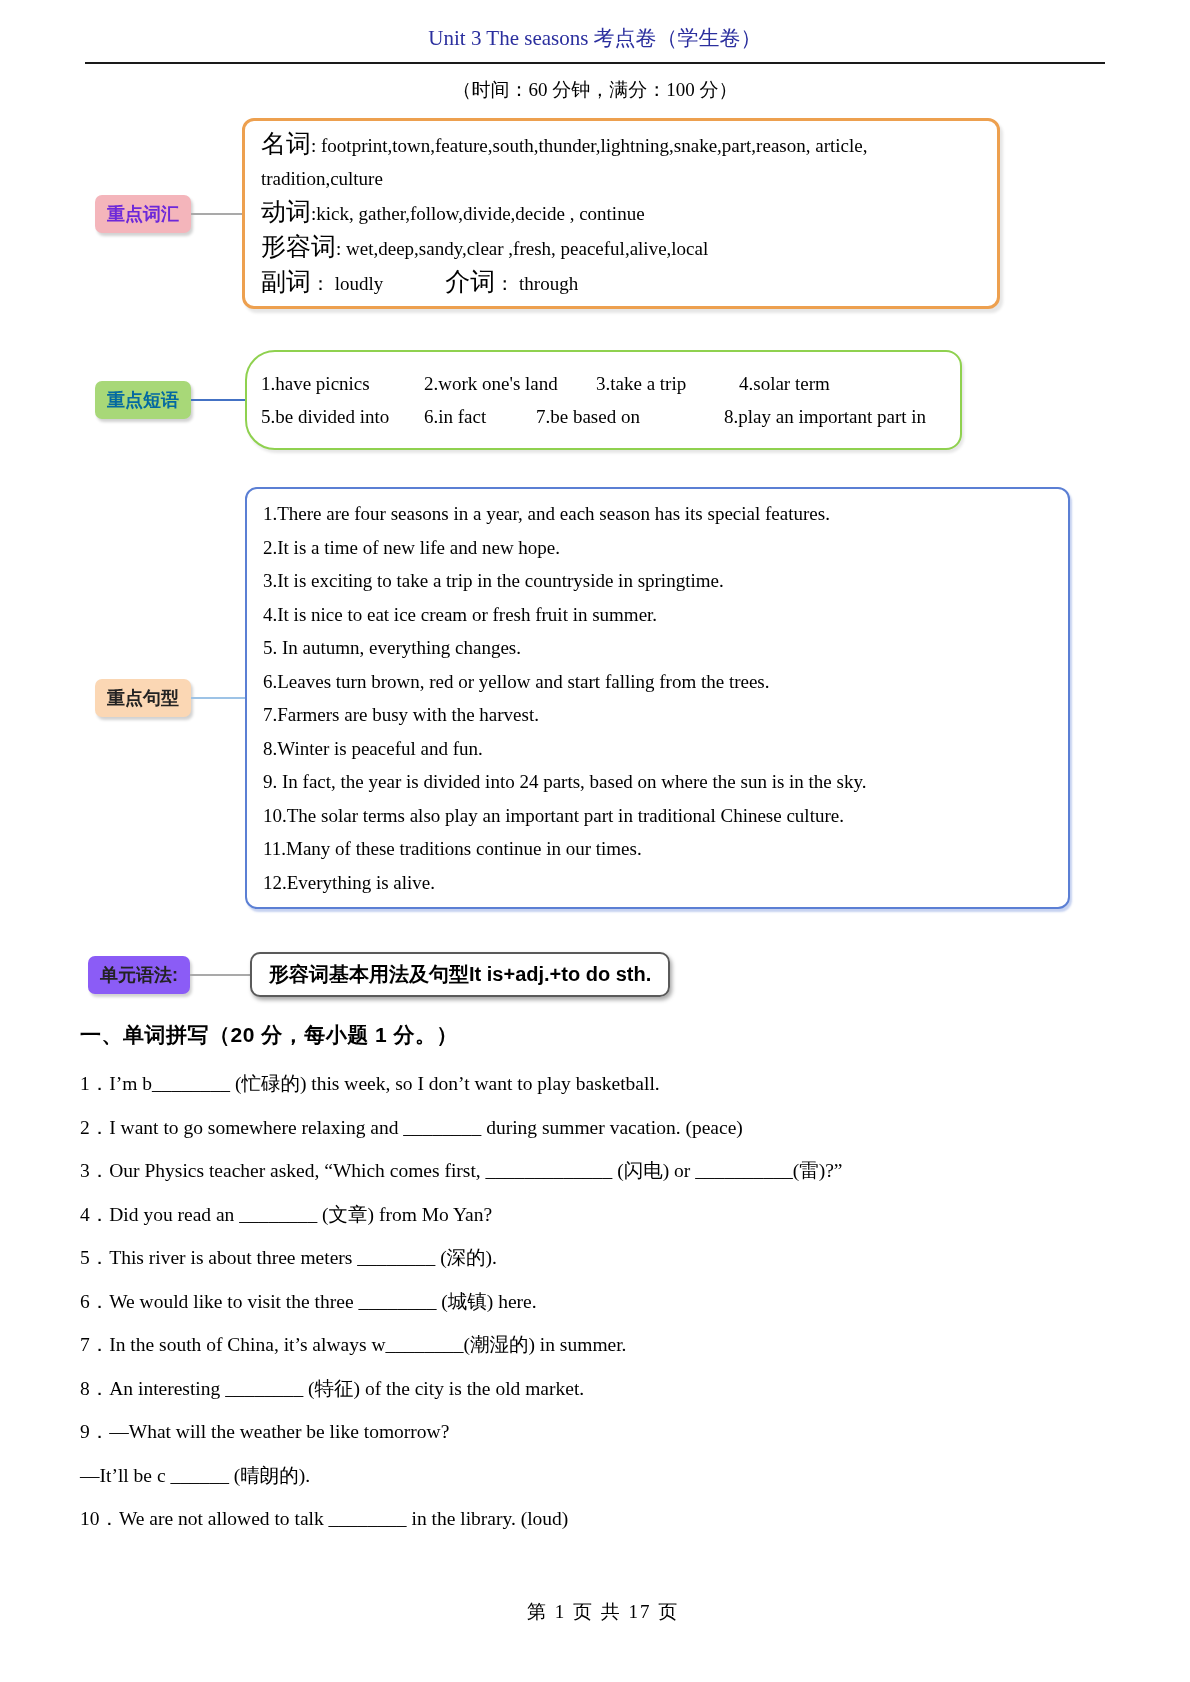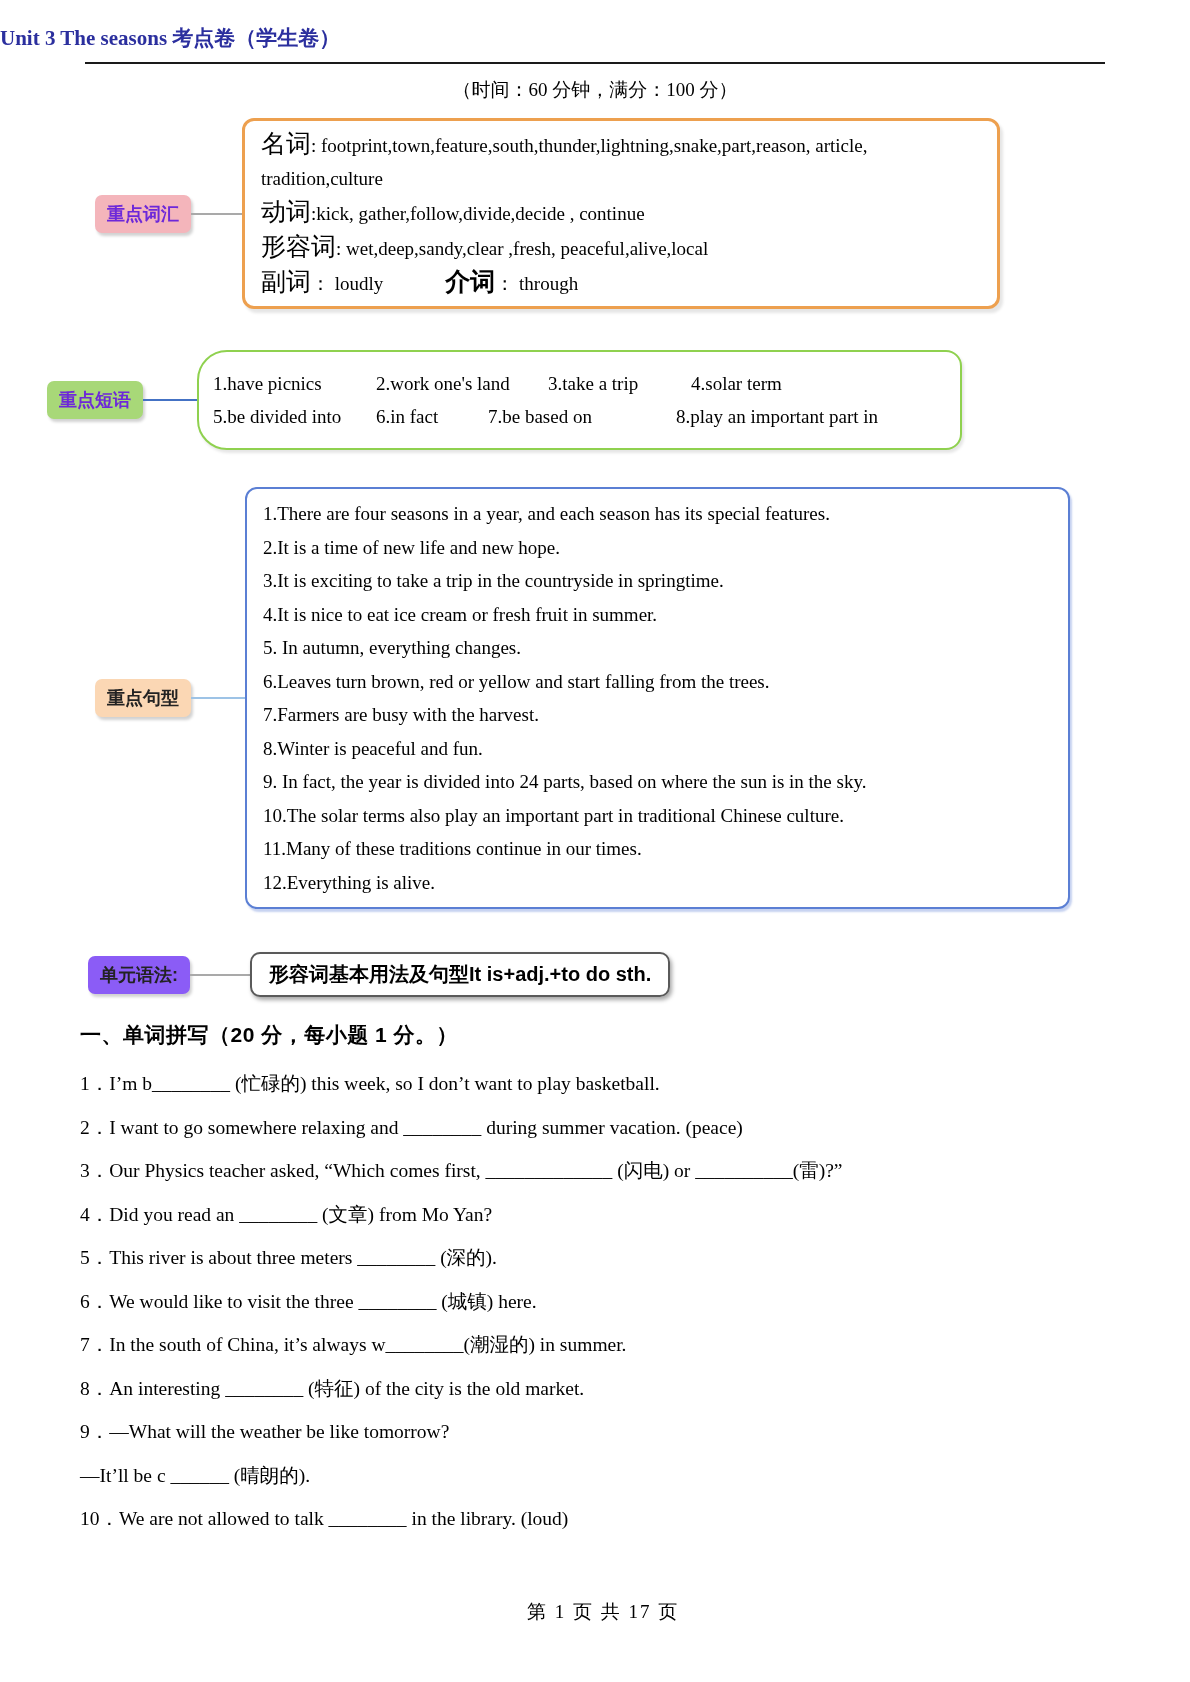--- a/index.html
+++ b/index.html
@@ -6,23 +6,23 @@
   body {
     width:1190px; height:1682px;
     background:#ffffff;
     font-family:"Liberation Serif", serif;
     color:#000;
     position:relative;
     overflow:hidden;
   }
   .title {
     margin-top:24px;
-    text-align:left;
+    text-align:center;
     color:#2B2F9E;
-    font-weight:700;
+    font-weight:400;
     font-size:21px;
   }
   .rule {
     border:none;
     border-top:2px solid #1a1a1a;
     margin:10px 85px 0 85px;
   }
   .subtitle {
     margin-top:13px;
     text-align:center;
@@ -36,21 +36,21 @@
     border-radius:7px;
     padding:9px 12px;
     font-family:"Liberation Sans", sans-serif;
     font-weight:700;
     font-size:18px;
     line-height:20px;
     box-shadow:2px 3px 3px rgba(0,0,0,0.18);
     white-space:nowrap;
   }
   .lbl-pink  { background:#F4B5BB; color:#6d28d9; margin-left:95px; }
-  .lbl-green { background:#A8D878; color:#6d28d9; margin-left:47px; }
+  .lbl-green { background:#A8D878; color:#0369a1; margin-left:95px; }
   .lbl-peach { background:#FBD7B4; color:#222;    margin-left:95px; }
   .lbl-cyan  { background:#8b5cf6; color:#222;    margin-left:88px; }
   .mm-connector { flex:0 0 auto; height:2px; }
   .con-gray  { width:51px; background:#A9A9A9; }
   .con-blue  { width:54px; background:#4472C4; }
   .con-lblue { width:54px; background:#9DC3E6; }
   .con-gray2 { width:60px; background:#A9A9A9; }
 
   .mm-box { flex:1 1 auto; background:#fff; }
   .box-orange {
@@ -59,21 +59,21 @@
     margin-right:190px;
     padding:6px 16px;
     font-size:19px;
     line-height:33px;
     box-shadow:3px 4px 3px rgba(0,0,0,0.10);
   }
   .cjk-head {
     font-family:"Liberation Sans", sans-serif;
     font-size:25px;
   }
-  .prep-gap { margin-left:62px;font-weight:bold; }
+  .prep-gap { margin-left:62px; }
 
   .box-green {
     border:2px solid #8FD14F;
     border-radius:30px 16px 16px 30px;
     margin-right:228px;
     padding:15px 14px;
     font-size:19px;
     line-height:33px;
     box-shadow:2px 3px 3px rgba(0,0,0,0.10);
   }

